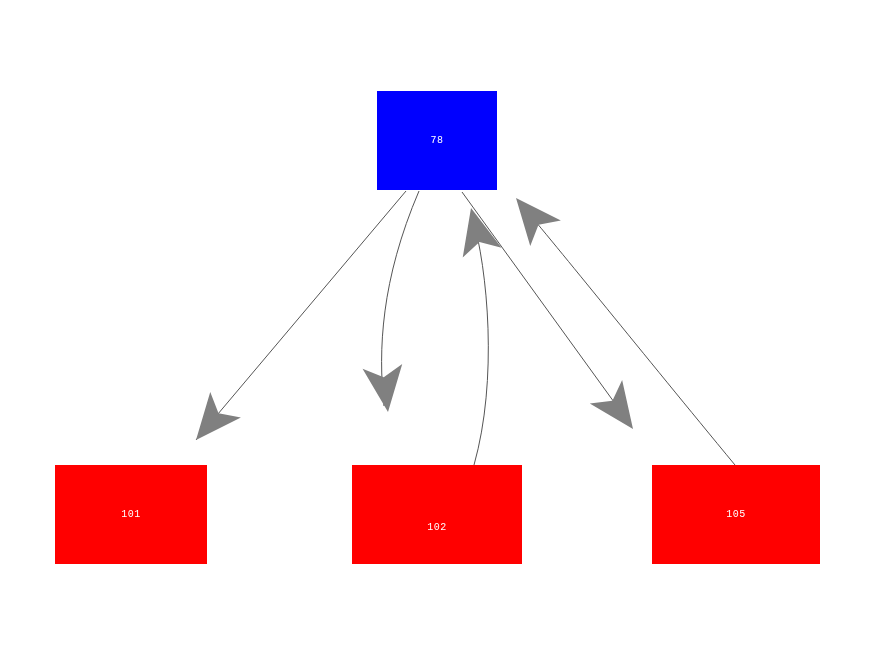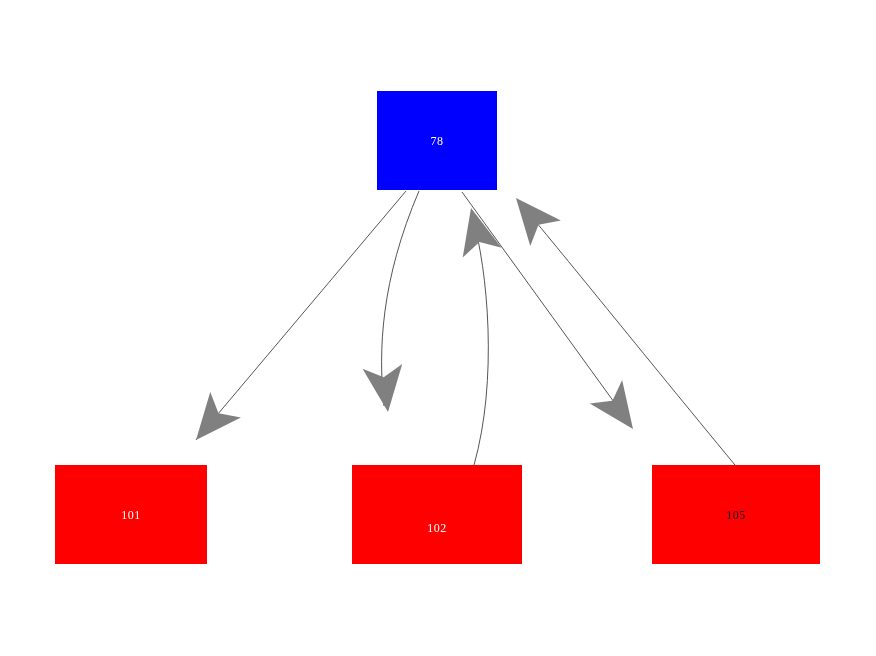--- a/index.html
+++ b/index.html
@@ -26,22 +26,22 @@
   }
   .graph-node {
     position: absolute;
     display: flex;
     align-items: center;
     justify-content: center;
     box-sizing: border-box;
   }
   .node-label {
     color: #ffffff;
-    font-family: Liberation Serif, serif;
-    font-size: 12px;
+    font-family: Liberation Mono, monospace;
+    font-size: 10px;
     line-height: 1;
     letter-spacing: 0.5px;
     user-select: none;
   }
 </style>
 </head>
 <body>
 
 <div id="graph-canvas" style="width: 876px; height: 656px; background: rgb(255, 255, 255);">
 
@@ -68,16 +68,16 @@
 
   <div class="graph-node" style="left: 55px; top: 465px; width: 152px; height: 99px; background: rgb(255, 0, 0);">
     <span class="node-label" style="color: rgb(255, 255, 255);">101</span>
   </div>
 
   <div class="graph-node" style="left: 352px; top: 465px; width: 170px; height: 99px; background: rgb(255, 0, 0);">
     <span class="node-label" style="color: rgb(255, 255, 255); margin-top: 26px;">102</span>
   </div>
 
   <div class="graph-node" style="left: 652px; top: 465px; width: 168px; height: 99px; background: rgb(255, 0, 0);">
-    <span class="node-label" style="color: #0f172a;">105</span>
+    <span class="node-label" style="color: #ffffff;">105</span>
   </div>
 
 </div>
 
 </body></html>

